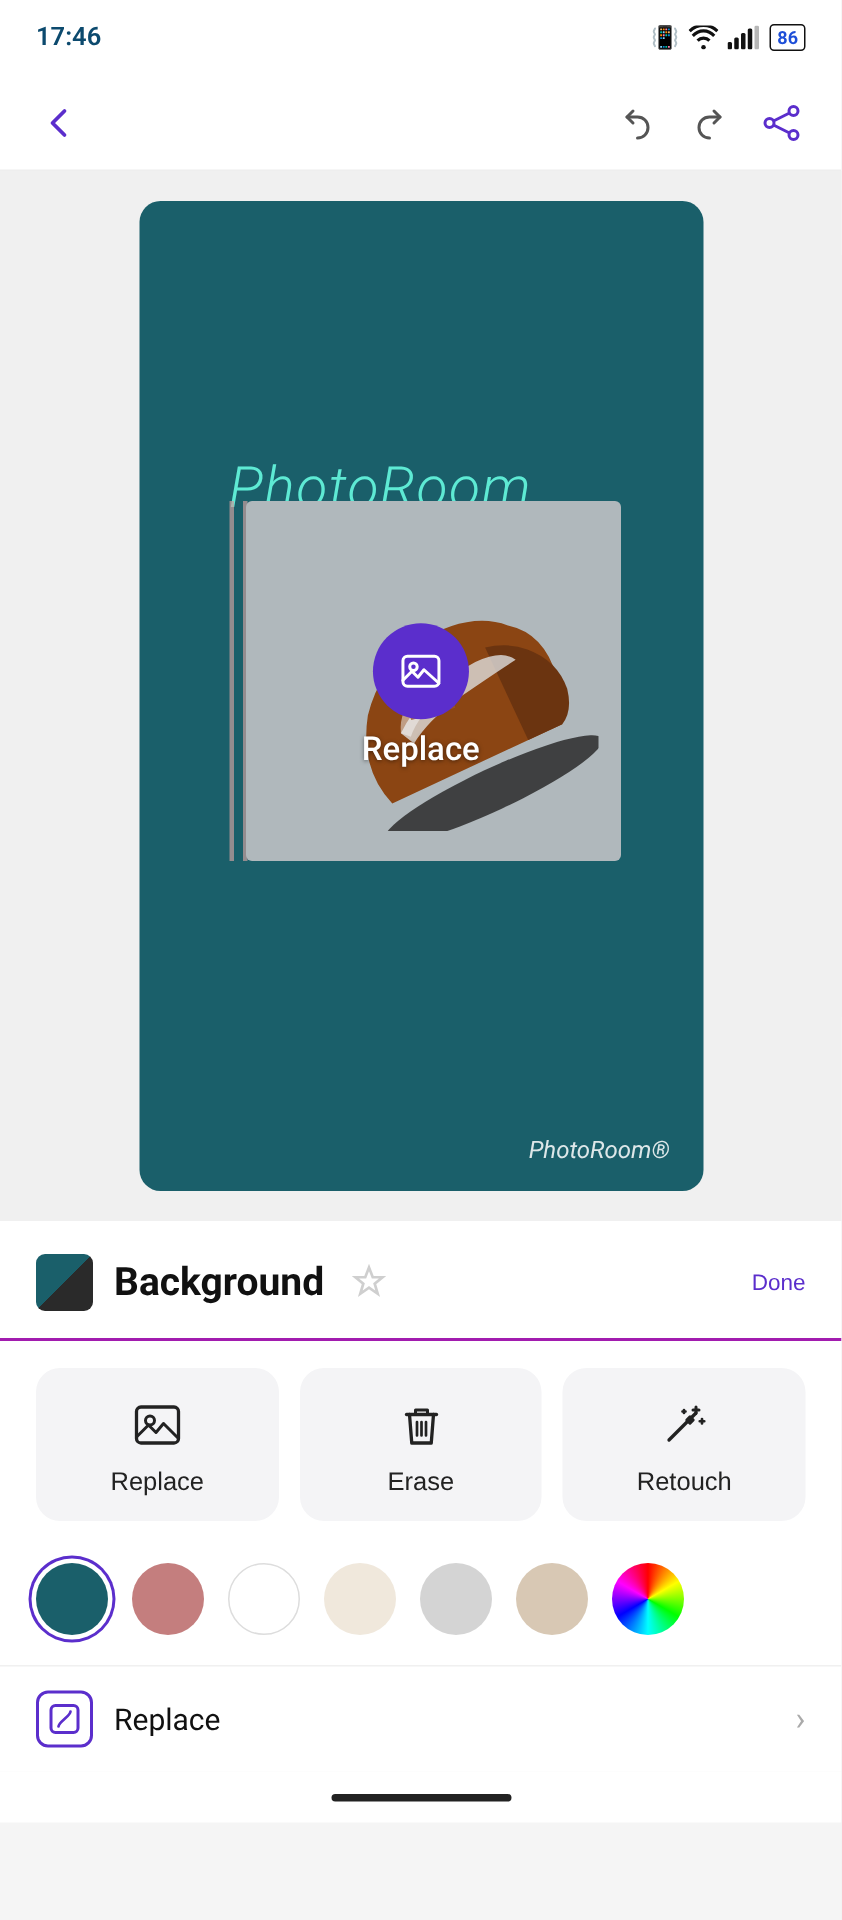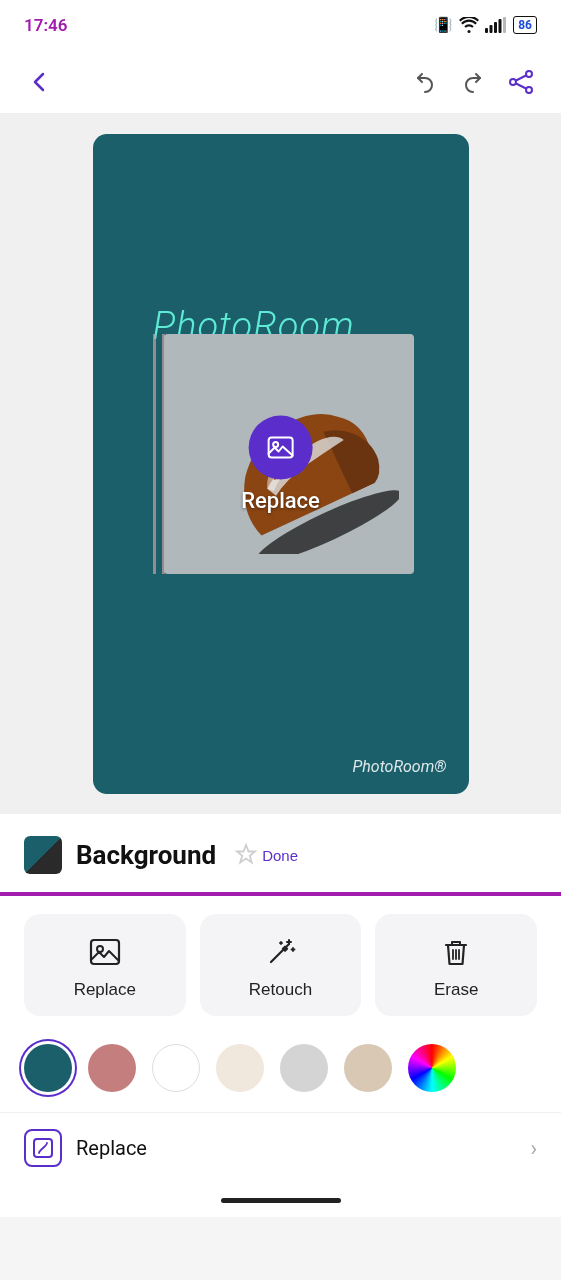--- a/index.html
+++ b/index.html
@@ -19,21 +19,21 @@
       height: 50px;
       background: #fff;
       display: flex;
       align-items: center;
       justify-content: space-between;
       padding: 0 24px;
     }
     .status-time {
       font-size: 17px;
       font-weight: 600;
-      color: #a21caf;
+      color: #0c4a6e;
     }
     .status-icons {
       display: flex;
       align-items: center;
       gap: 6px;
     }
     .battery-box {
       display: inline-block;
       border: 1.5px solid #111;
       border-radius: 3px;
@@ -176,22 +176,23 @@
     .bottom-panel {
       width: 100%;
       background: #fff;
       flex: 1;
     }
 
     
     .bg-header {
       display: flex;
       align-items: center;
+      justify-content: space-between;
       padding: 22px 24px 18px;
-      border-bottom: 4px solid #a21caf;
+      border-bottom: 2px solid #a21caf;
     }
     .bg-header-left {
       display: flex;
       align-items: center;
       gap: 14px;
     }
     .bg-color-swatch {
       width: 38px;
       height: 38px;
       border-radius: 6px;
@@ -468,41 +469,41 @@
         <rect x="4" y="6" width="28" height="24" rx="3" stroke="#222" stroke-width="2.2"></rect>
         <circle cx="13" cy="15" r="3" stroke="#222" stroke-width="2"></circle>
         <path d="M4 26L12 18L17 23L22 17L32 27" stroke="#222" stroke-width="2" stroke-linecap="round" stroke-linejoin="round"></path>
       </svg>
       <span class="action-btn-label">Replace</span>
     </button>
 
     <button class="action-btn">
       <svg width="36" height="36" viewBox="0 0 36 36" fill="none">
 
-        <path d="M8 28L22 14" stroke="#222" stroke-width="2.2" stroke-linecap="round"></path>
-        <path d="M22 14L26 10" stroke="#222" stroke-width="2.2" stroke-linecap="round"></path>
-
-        <path d="M26 6V10M28 8H24" stroke="#222" stroke-width="2" stroke-linecap="round"></path>
-        <path d="M30 14V17M31.5 15.5H28.5" stroke="#222" stroke-width="1.8" stroke-linecap="round"></path>
-        <path d="M18 8V10M19 9H17" stroke="#222" stroke-width="1.8" stroke-linecap="round"></path>
-
-        <rect x="20" y="12" width="5" height="5" rx="1" transform="rotate(45 22 14)" fill="#222"></rect>
-      </svg>
-      <span class="action-btn-label">Retouch</span>
-    </button>
-
-    <button class="action-btn">
-      <svg width="36" height="36" viewBox="0 0 36 36" fill="none">
-
         <path d="M8 11H28" stroke="#222" stroke-width="2.2" stroke-linecap="round"></path>
         <path d="M14 11V8H22V11" stroke="#222" stroke-width="2" stroke-linecap="round" stroke-linejoin="round"></path>
         <path d="M10 11L11.5 30H24.5L26 11" stroke="#222" stroke-width="2.2" stroke-linecap="round" stroke-linejoin="round"></path>
         <path d="M15 16V25M18 16V25M21 16V25" stroke="#222" stroke-width="1.8" stroke-linecap="round"></path>
       </svg>
       <span class="action-btn-label">Erase</span>
+    </button>
+
+    <button class="action-btn">
+      <svg width="36" height="36" viewBox="0 0 36 36" fill="none">
+
+        <path d="M8 28L22 14" stroke="#222" stroke-width="2.2" stroke-linecap="round"></path>
+        <path d="M22 14L26 10" stroke="#222" stroke-width="2.2" stroke-linecap="round"></path>
+
+        <path d="M26 6V10M28 8H24" stroke="#222" stroke-width="2" stroke-linecap="round"></path>
+        <path d="M30 14V17M31.5 15.5H28.5" stroke="#222" stroke-width="1.8" stroke-linecap="round"></path>
+        <path d="M18 8V10M19 9H17" stroke="#222" stroke-width="1.8" stroke-linecap="round"></path>
+
+        <rect x="20" y="12" width="5" height="5" rx="1" transform="rotate(45 22 14)" fill="#222"></rect>
+      </svg>
+      <span class="action-btn-label">Retouch</span>
     </button>
 
   </div>
 
   <div class="color-row">
     <div class="color-dot selected" style="background:#1a5f6a;"></div>
     <div class="color-dot" style="background:#c47e7e;"></div>
     <div class="color-dot" style="background:#ffffff; border: 1.5px solid #ddd;"></div>
     <div class="color-dot" style="background:#f0e8dc;"></div>
     <div class="color-dot" style="background:#d4d4d4;"></div>

